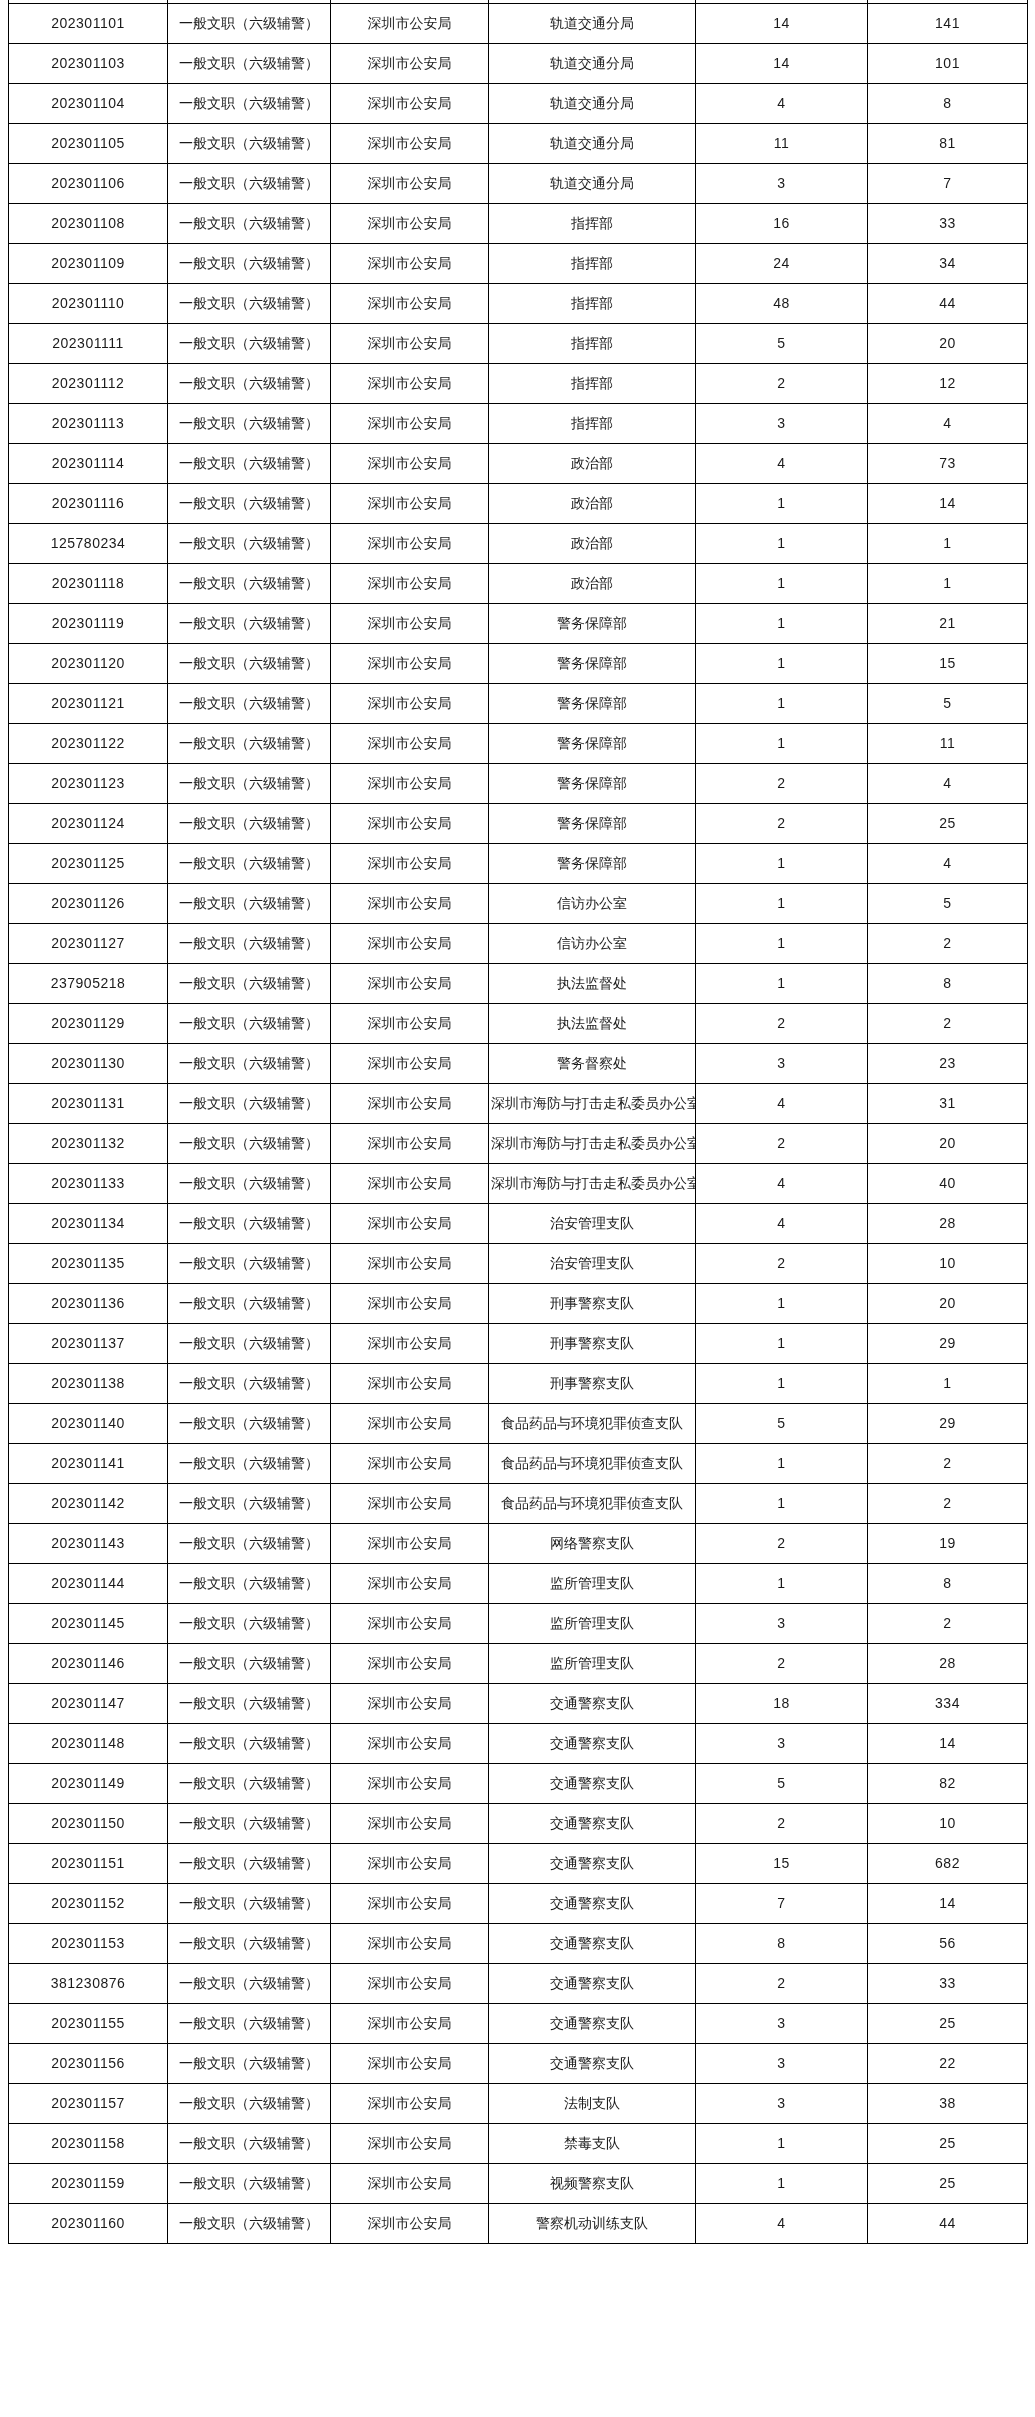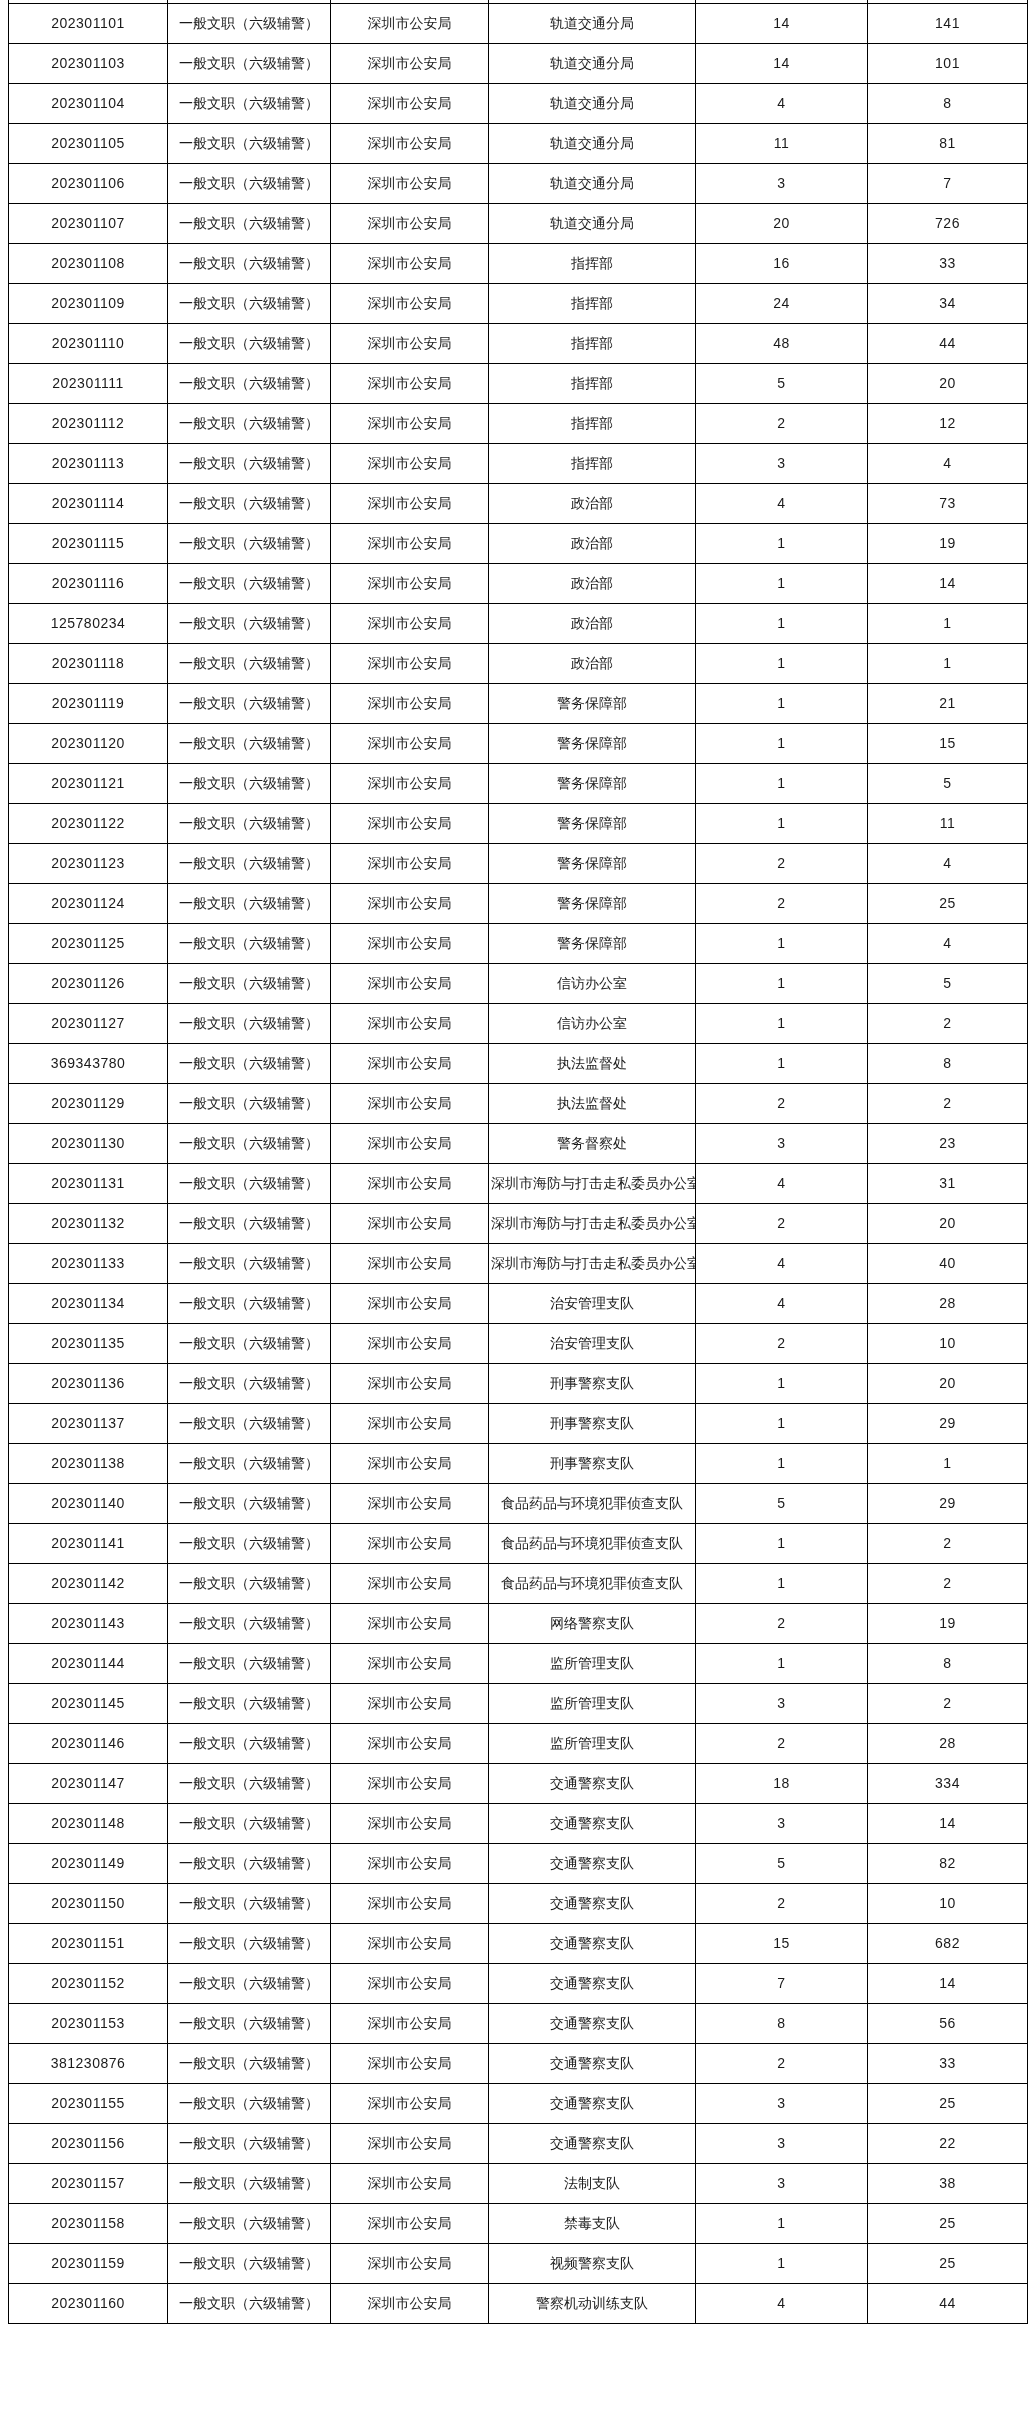--- a/index.html
+++ b/index.html
@@ -107,28 +107,20 @@
 
   <tr>
     <td class="c1 num">202301106</td>
     <td class="c2">一般文职（六级辅警）</td>
     <td class="c3">深圳市公安局</td>
     <td class="c4">轨道交通分局</td>
     <td class="c5 num">3</td>
     <td class="c6 num">7</td>
   </tr>
 
-  <tr>
-    <td class="c1 num">202301107</td>
-    <td class="c2">一般文职（六级辅警）</td>
-    <td class="c3">深圳市公安局</td>
-    <td class="c4">轨道交通分局</td>
-    <td class="c5 num">20</td>
-    <td class="c6 num">726</td>
-  </tr>
 
   <tr>
     <td class="c1 num">202301108</td>
     <td class="c2">一般文职（六级辅警）</td>
     <td class="c3">深圳市公安局</td>
     <td class="c4">指挥部</td>
     <td class="c5 num">16</td>
     <td class="c6 num">33</td>
   </tr>
 
@@ -179,57 +171,49 @@
 
   <tr>
     <td class="c1 num">202301114</td>
     <td class="c2">一般文职（六级辅警）</td>
     <td class="c3">深圳市公安局</td>
     <td class="c4">政治部</td>
     <td class="c5 num">4</td>
     <td class="c6 num">73</td>
   </tr>
 
-  <tr>
-    <td class="c1 num">202301115</td>
+
+  <tr>
+    <td class="c1 num">202301116</td>
     <td class="c2">一般文职（六级辅警）</td>
     <td class="c3">深圳市公安局</td>
     <td class="c4">政治部</td>
     <td class="c5 num">1</td>
-    <td class="c6 num">19</td>
-  </tr>
-
-  <tr>
-    <td class="c1 num">202301116</td>
+    <td class="c6 num">14</td>
+  </tr>
+
+  <tr>
+    <td class="c1 num">125780234</td>
     <td class="c2">一般文职（六级辅警）</td>
     <td class="c3">深圳市公安局</td>
     <td class="c4">政治部</td>
     <td class="c5 num">1</td>
-    <td class="c6 num">14</td>
-  </tr>
-
-  <tr>
-    <td class="c1 num">125780234</td>
+    <td class="c6 num">1</td>
+  </tr>
+
+  <tr>
+    <td class="c1 num">202301118</td>
     <td class="c2">一般文职（六级辅警）</td>
     <td class="c3">深圳市公安局</td>
     <td class="c4">政治部</td>
     <td class="c5 num">1</td>
     <td class="c6 num">1</td>
   </tr>
 
   <tr>
-    <td class="c1 num">202301118</td>
-    <td class="c2">一般文职（六级辅警）</td>
-    <td class="c3">深圳市公安局</td>
-    <td class="c4">政治部</td>
-    <td class="c5 num">1</td>
-    <td class="c6 num">1</td>
-  </tr>
-
-  <tr>
     <td class="c1 num">202301119</td>
     <td class="c2">一般文职（六级辅警）</td>
     <td class="c3">深圳市公安局</td>
     <td class="c4">警务保障部</td>
     <td class="c5 num">1</td>
     <td class="c6 num">21</td>
   </tr>
 
   <tr>
     <td class="c1 num">202301120</td>
@@ -297,21 +281,21 @@
   <tr>
     <td class="c1 num">202301127</td>
     <td class="c2">一般文职（六级辅警）</td>
     <td class="c3">深圳市公安局</td>
     <td class="c4">信访办公室</td>
     <td class="c5 num">1</td>
     <td class="c6 num">2</td>
   </tr>
 
   <tr>
-    <td class="c1 num">369343780</td>
+    <td class="c1 num">237905218</td>
     <td class="c2">一般文职（六级辅警）</td>
     <td class="c3">深圳市公安局</td>
     <td class="c4">执法监督处</td>
     <td class="c5 num">1</td>
     <td class="c6 num">8</td>
   </tr>
 
   <tr>
     <td class="c1 num">202301129</td>
     <td class="c2">一般文职（六级辅警）</td>

